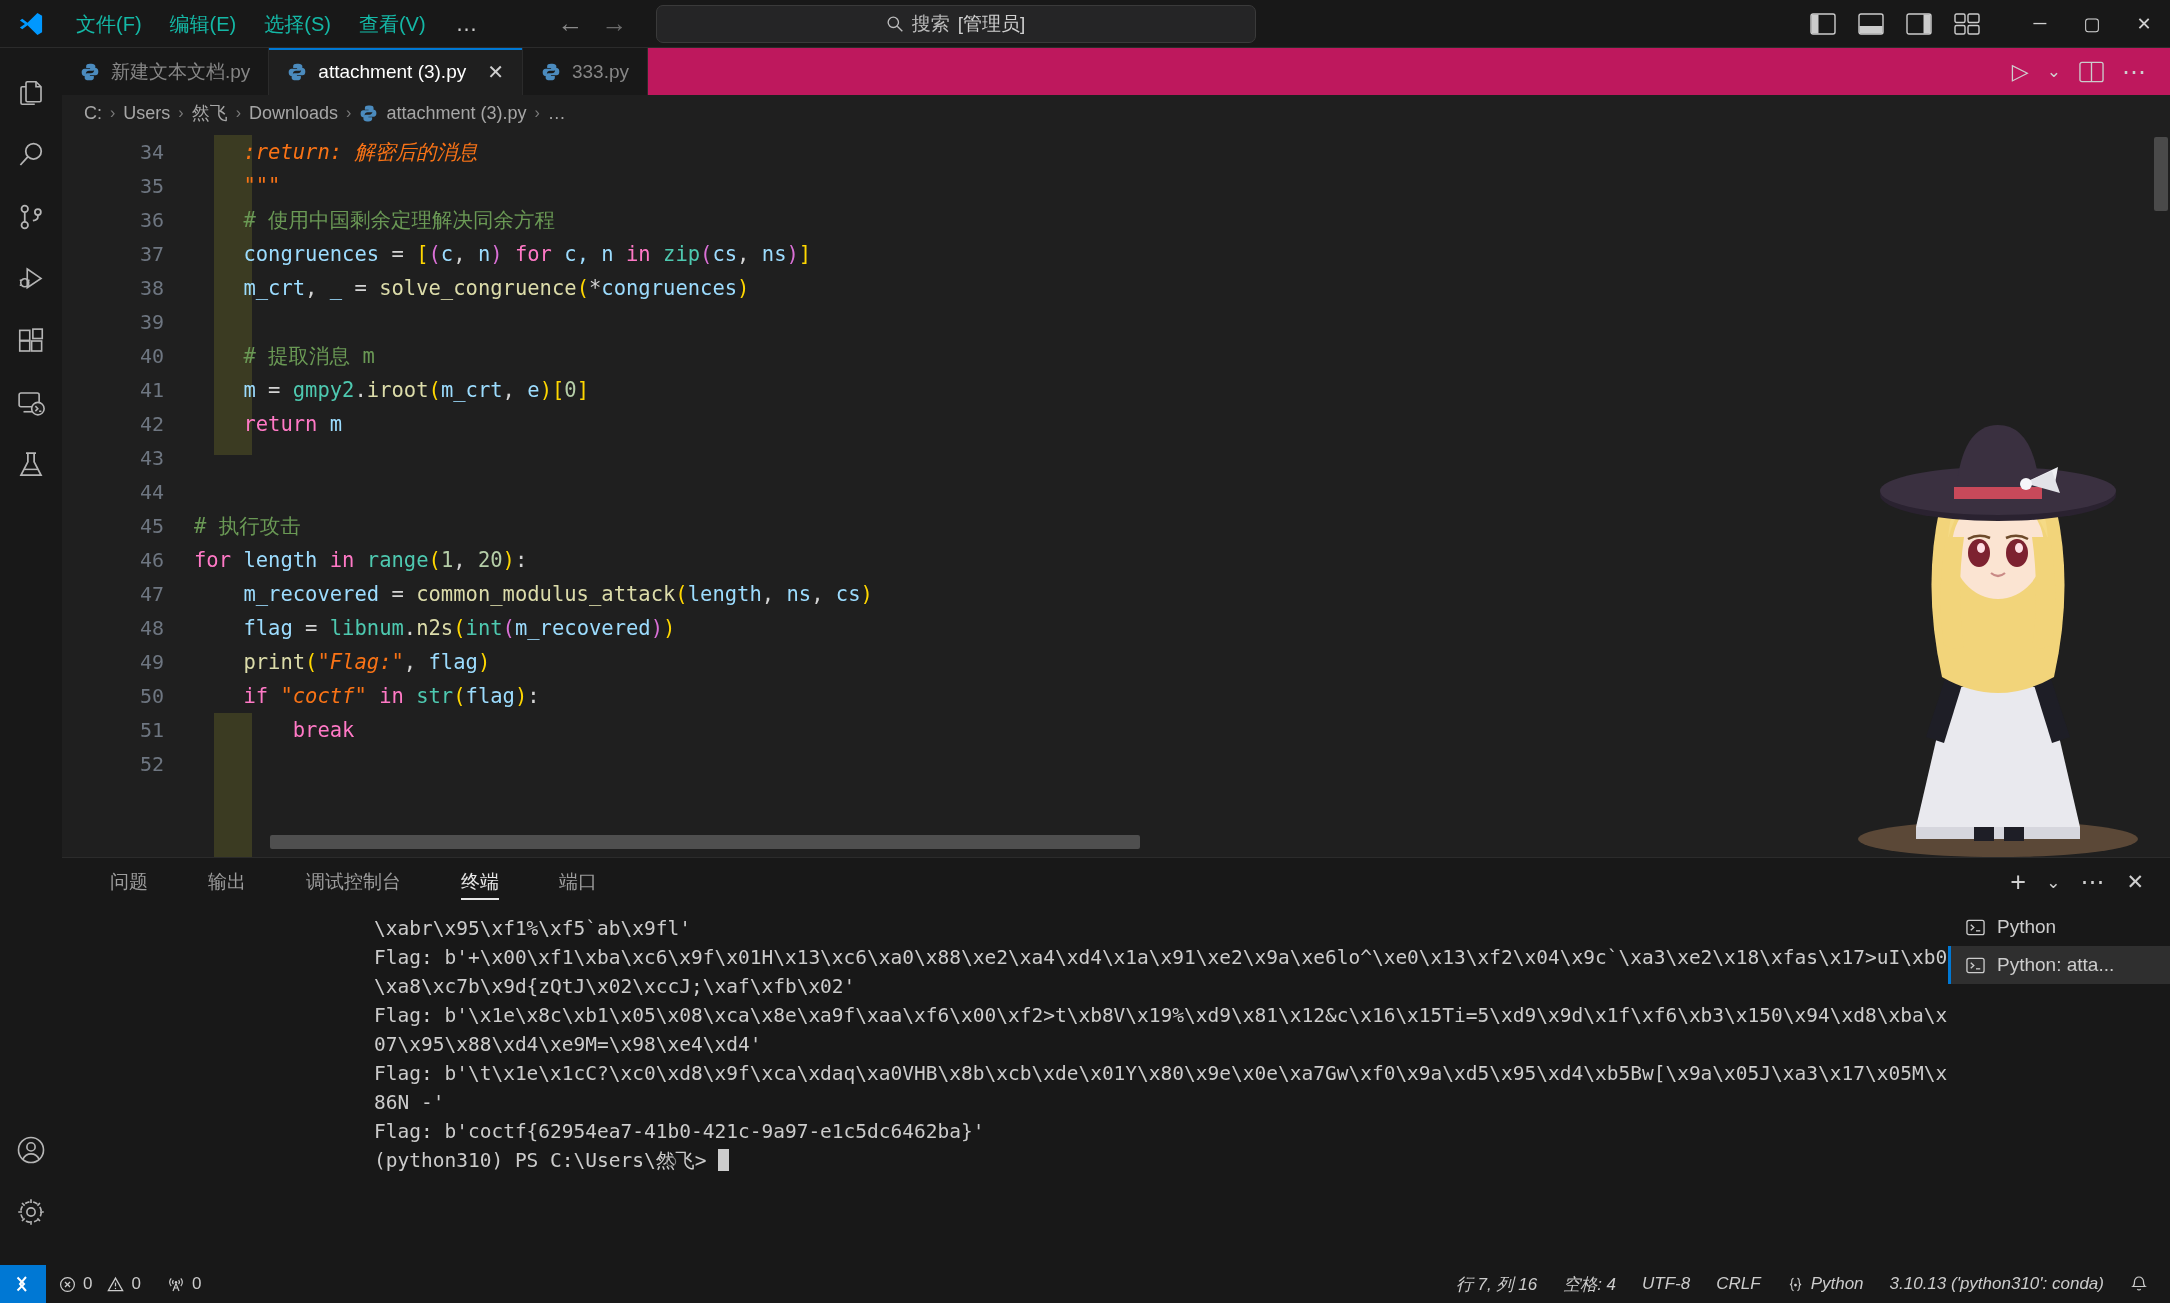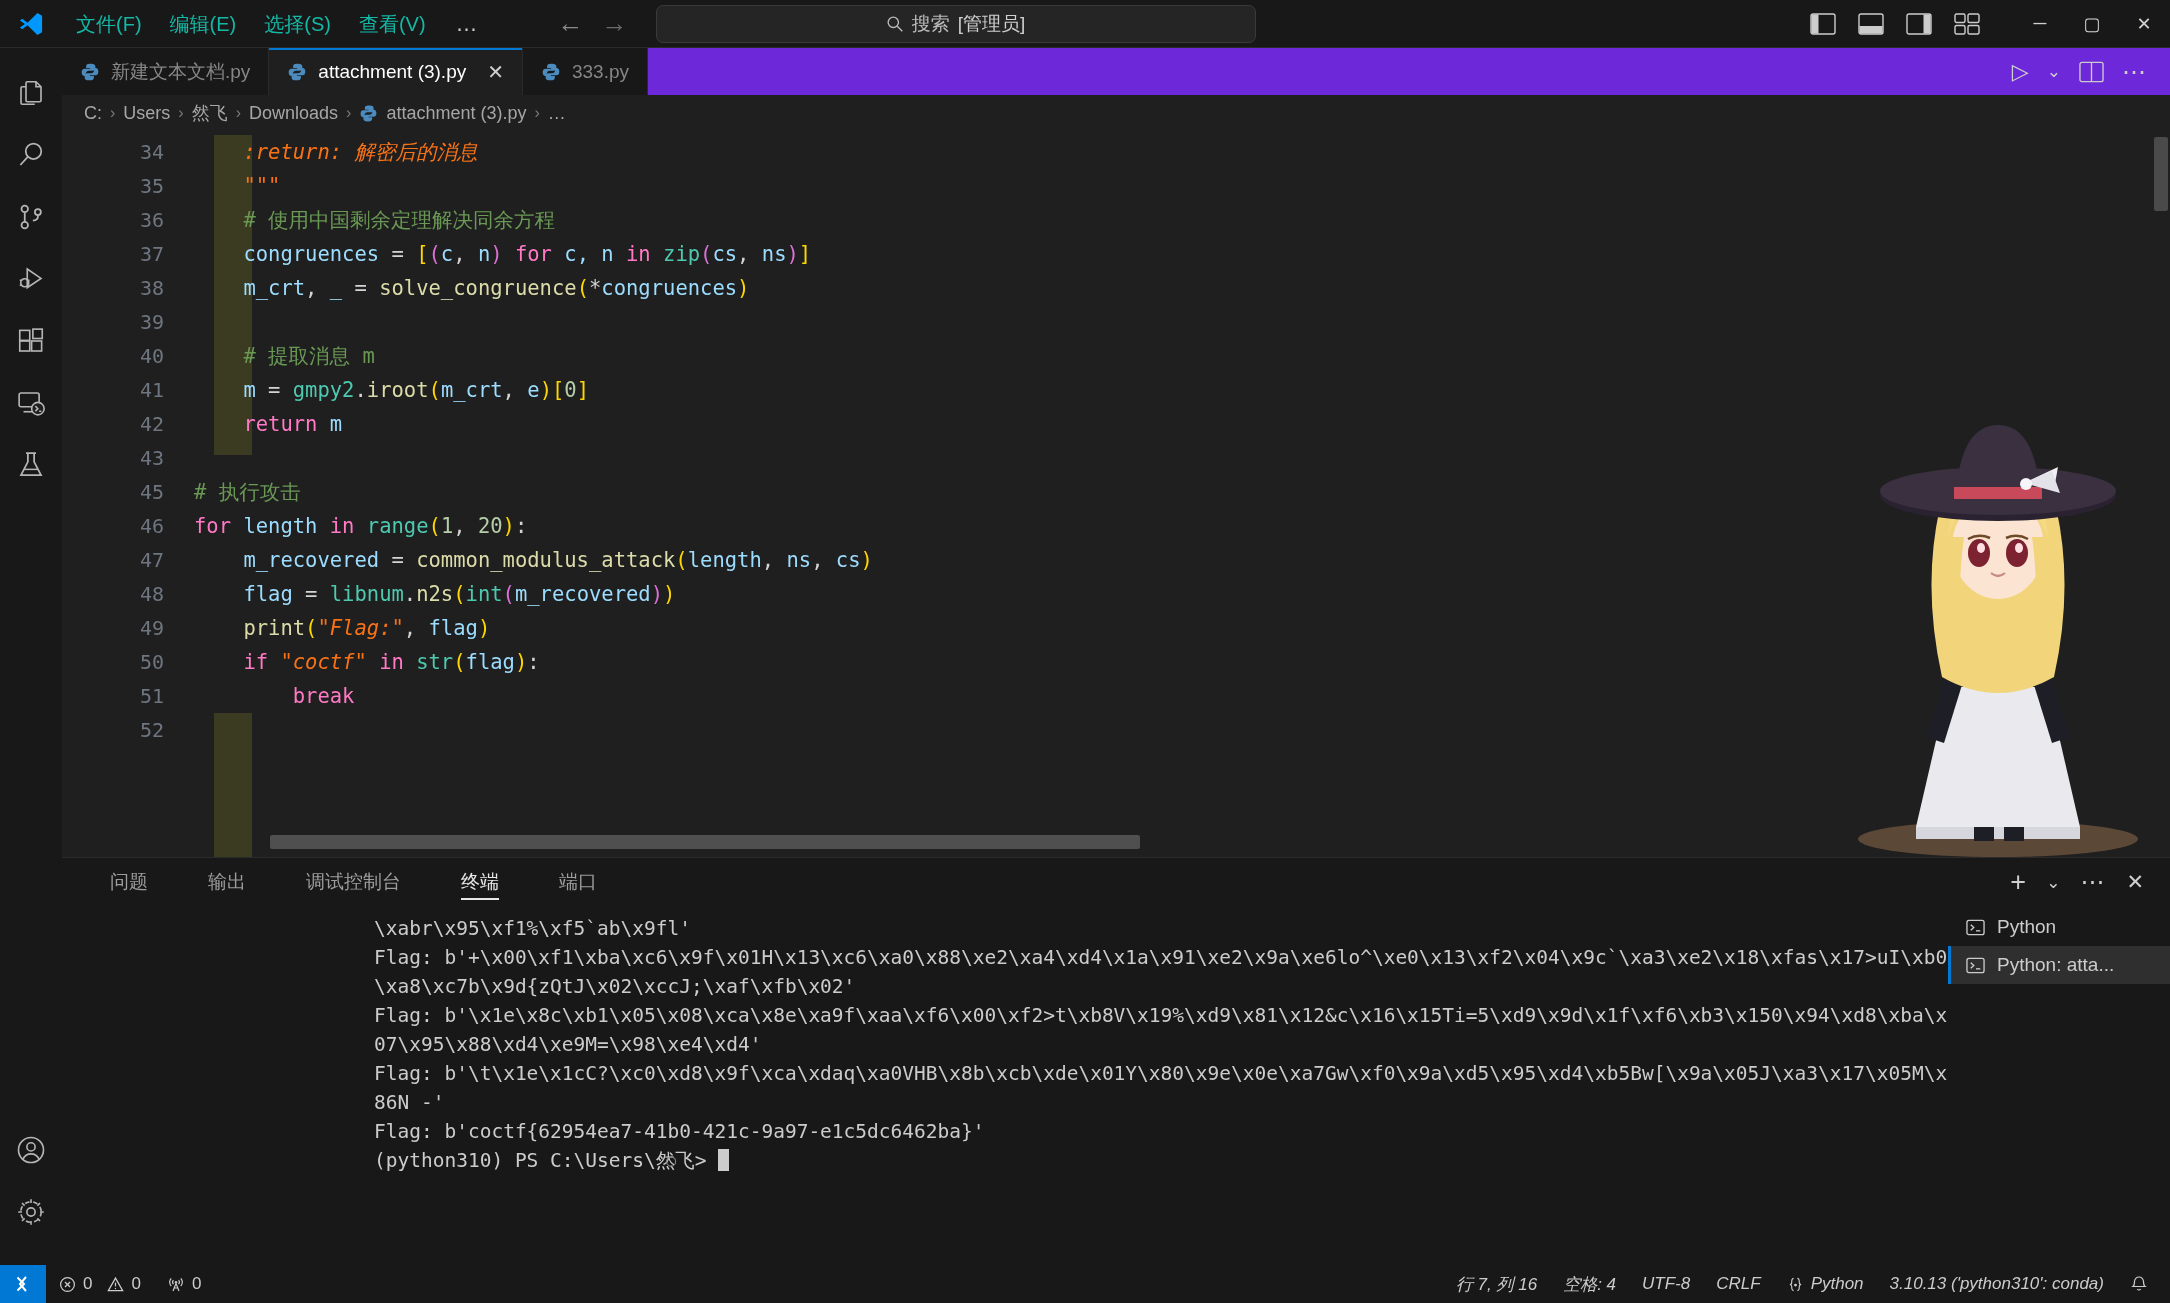--- a/index.html
+++ b/index.html
@@ -47,21 +47,21 @@
     width: 62px; background: #181818; flex: 0 0 62px;
     display: flex; flex-direction: column; align-items: center;
     padding-top: 14px;
   }
   .act-icon { width: 62px; height: 62px; display: flex; align-items: center; justify-content: center; }
   .act-spacer { flex: 1 1 auto; }
 
   
   .editorcol { flex: 1 1 auto; display: flex; flex-direction: column; min-width: 0; background: #1f1f1f; }
 
-  .tabsbar { height: 47px; background: #6d28d9; display: flex; align-items: stretch; flex: 0 0 47px; }
+  .tabsbar { height: 47px; background: #be185d; display: flex; align-items: stretch; flex: 0 0 47px; }
   .tab {
     display: flex; align-items: center; gap: 11px; padding: 0 18px;
     background: #181818; color: #868686; font-size: 19px; position: relative;
     border-right: 1px solid #2b2b2b; min-width: 0;
   }
   .tab.active { background: #1f1f1f; color: #ffffff; }
   .tab.active::before {
     content: ""; position: absolute; top: 0; left: 0; right: 0; height: 2px; background: #0078d4;
   }
   .tab .close { font-size: 20px; color: #cfcfcf; margin-left: 10px; }
@@ -356,20 +356,21 @@
             <div class="cl"><span class="lnum">34</span><span class="codetext"><span class="k-op">    </span><span class="k-str">:return:</span><span class="k-str"> 解密后的消息</span></span></div>
             <div class="cl"><span class="lnum">35</span><span class="codetext"><span class="k-op">    </span><span class="k-str">"""</span></span></div>
             <div class="cl"><span class="lnum">36</span><span class="codetext"><span class="k-op">    </span><span class="k-cmt"># 使用中国剩余定理解决同余方程</span></span></div>
             <div class="cl"><span class="lnum">37</span><span class="codetext"><span class="k-op">    </span><span class="k-var">congruences</span><span class="k-op"> = </span><span class="k-p1">[</span><span class="k-p2">(</span><span class="k-var">c</span><span class="k-op">, </span><span class="k-var">n</span><span class="k-p2">)</span><span class="k-op"> </span><span class="k-kw">for</span><span class="k-var"> c, n </span><span class="k-kw">in</span><span class="k-op"> </span><span class="k-mod">zip</span><span class="k-p2">(</span><span class="k-var">cs</span><span class="k-op">, </span><span class="k-var">ns</span><span class="k-p2">)</span><span class="k-p1">]</span></span></div>
             <div class="cl"><span class="lnum">38</span><span class="codetext"><span class="k-op">    </span><span class="k-var">m_crt</span><span class="k-op">, </span><span class="k-var">_</span><span class="k-op"> = </span><span class="k-fn">solve_congruence</span><span class="k-p1">(</span><span class="k-op">*</span><span class="k-var">congruences</span><span class="k-p1">)</span></span></div>
             <div class="cl"><span class="lnum">39</span><span class="codetext"></span></div>
             <div class="cl"><span class="lnum">40</span><span class="codetext"><span class="k-op">    </span><span class="k-cmt"># 提取消息 m</span></span></div>
             <div class="cl"><span class="lnum">41</span><span class="codetext"><span class="k-op">    </span><span class="k-var">m</span><span class="k-op"> = </span><span class="k-mod">gmpy2</span><span class="k-op">.</span><span class="k-fn">iroot</span><span class="k-p1">(</span><span class="k-var">m_crt</span><span class="k-op">, </span><span class="k-var">e</span><span class="k-p1">)</span><span class="k-p1">[</span><span class="k-num">0</span><span class="k-p1">]</span></span></div>
             <div class="cl"><span class="lnum">42</span><span class="codetext"><span class="k-op">    </span><span class="k-kw">return</span><span class="k-op"> </span><span class="k-var">m</span></span></div>
             <div class="cl"><span class="lnum">43</span><span class="codetext"></span></div>
+            <div class="cl"><span class="lnum">44</span><span class="codetext"></span></div>
             <div class="cl"><span class="lnum">45</span><span class="codetext"><span class="k-cmt"># 执行攻击</span></span></div>
             <div class="cl"><span class="lnum">46</span><span class="codetext"><span class="k-kw">for</span><span class="k-op"> </span><span class="k-var">length</span><span class="k-op"> </span><span class="k-kw">in</span><span class="k-op"> </span><span class="k-mod">range</span><span class="k-p1">(</span><span class="k-num">1</span><span class="k-op">, </span><span class="k-num">20</span><span class="k-p1">)</span><span class="k-op">:</span></span></div>
             <div class="cl"><span class="lnum">47</span><span class="codetext"><span class="k-op">    </span><span class="k-var">m_recovered</span><span class="k-op"> = </span><span class="k-fn">common_modulus_attack</span><span class="k-p1">(</span><span class="k-var">length</span><span class="k-op">, </span><span class="k-var">ns</span><span class="k-op">, </span><span class="k-var">cs</span><span class="k-p1">)</span></span></div>
             <div class="cl"><span class="lnum">48</span><span class="codetext"><span class="k-op">    </span><span class="k-var">flag</span><span class="k-op"> = </span><span class="k-mod">libnum</span><span class="k-op">.</span><span class="k-fn">n2s</span><span class="k-p1">(</span><span class="k-mod">int</span><span class="k-p2">(</span><span class="k-var">m_recovered</span><span class="k-p2">)</span><span class="k-p1">)</span></span></div>
             <div class="cl"><span class="lnum">49</span><span class="codetext"><span class="k-op">    </span><span class="k-fn">print</span><span class="k-p1">(</span><span class="k-str">"Flag:"</span><span class="k-op">, </span><span class="k-var">flag</span><span class="k-p1">)</span></span></div>
             <div class="cl"><span class="lnum">50</span><span class="codetext"><span class="k-op">    </span><span class="k-kw">if</span><span class="k-op"> </span><span class="k-str">"coctf"</span><span class="k-op"> </span><span class="k-kw">in</span><span class="k-op"> </span><span class="k-mod">str</span><span class="k-p1">(</span><span class="k-var">flag</span><span class="k-p1">)</span><span class="k-op">:</span></span></div>
             <div class="cl"><span class="lnum">51</span><span class="codetext"><span class="k-op">        </span><span class="k-kw">break</span></span></div>
             <div class="cl"><span class="lnum">52</span><span class="codetext"></span></div>
           </div>
         <div class="hscroll"></div>

